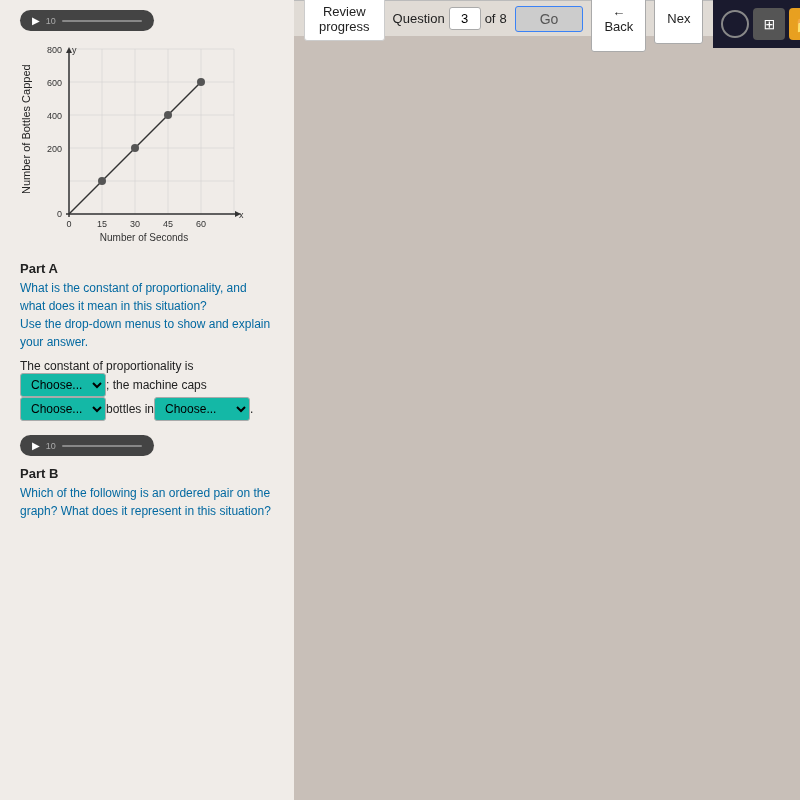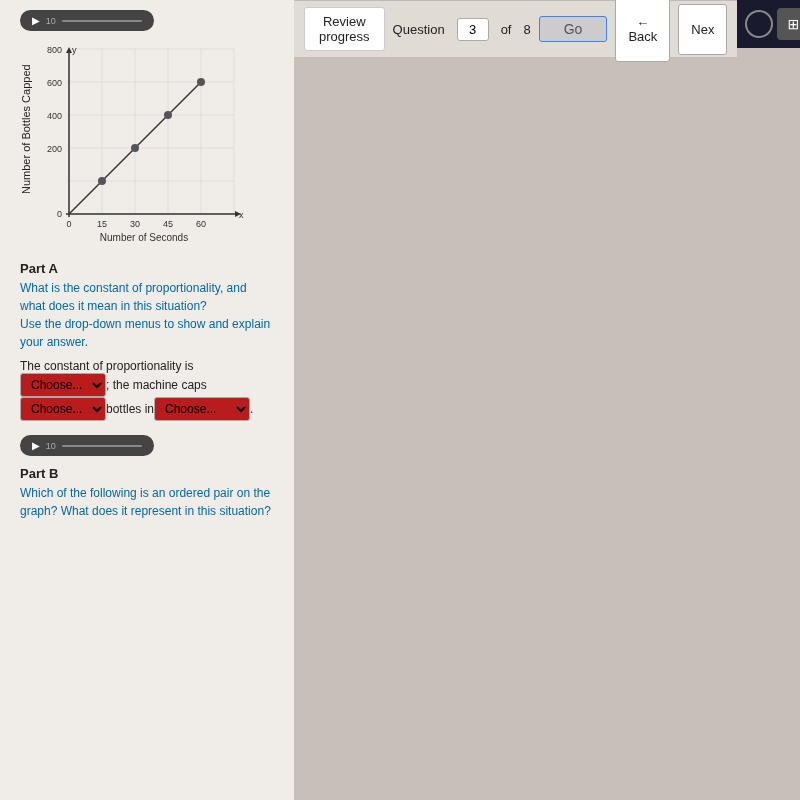--- a/index.html
+++ b/index.html
@@ -95,57 +95,57 @@
       flex-wrap: wrap;
       font-size: 12px;
       color: #222;
       margin-bottom: 14px;
     }
     .dropdowns-row select {
       font-size: 12px;
       padding: 3px 6px;
       border: 1px solid #aaa;
       border-radius: 3px;
-      background: #b91c1c;
+      background: #14b8a6;
       cursor: pointer;
     }
     .audio-bar2 {
       display: inline-flex;
       align-items: center;
       background: #444;
       border-radius: 20px;
       padding: 5px 12px;
       margin-bottom: 6px;
       gap: 6px;
     }
     .part-b-section {
       margin-top: 4px;
     }
     .bottom-bar {
       background: #e0dbd5;
       border-top: 1px solid #bbb;
-      height: 57px;
+      height: 36px;
       display: flex;
       align-items: center;
       padding: 0 10px;
       gap: 8px;
     }
     .review-progress-btn {
       background: white;
       border: 1px solid #ccc;
       border-radius: 3px;
       padding: 6px 14px;
       font-size: 13px;
       cursor: pointer;
       color: #222;
     }
     .question-nav {
       display: flex;
       align-items: center;
-      gap: 12px;
+      gap: 4px;
       font-size: 13px;
       color: #222;
     }
     .question-num-input {
       width: 32px;
       text-align: center;
       border: 1px solid #aaa;
       border-radius: 3px;
       padding: 3px;
       font-size: 13px;

